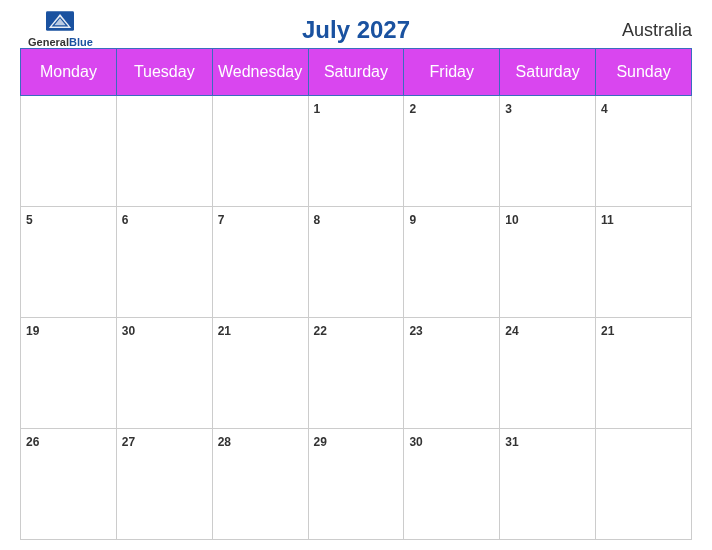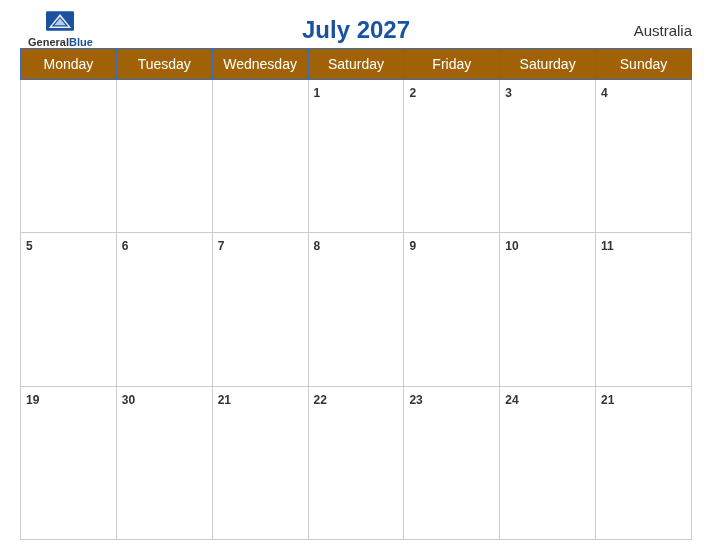--- a/index.html
+++ b/index.html
@@ -55,38 +55,38 @@
     .month-title {
       font-size: 24px;
       font-weight: bold;
       color: #1a52a0;
       text-align: center;
     }
 
     .country-label {
       position: absolute;
       right: 0;
-      font-size: 15px;
+      font-size: 18px;
       color: #333;
       top: 50%;
       transform: translateY(-50%);
     }
 
     .calendar {
       width: 100%;
       border-collapse: collapse;
       flex: 1;
     }
 
     .calendar thead tr th {
-      background-color: #a16207;
+      background-color: #d946ef;
       color: #fff;
-      font-size: 14px;
+      font-size: 16px;
       font-weight: normal;
-      padding: 7px 4px;
+      padding: 14px 4px;
       border: 1px solid #3a6cbf;
       text-align: center;
     }
 
     .calendar tbody tr td {
       border: 1px solid #ccc;
       vertical-align: top;
       width: calc(100% / 7);
       padding: 3px 5px;
       height: 72px;
@@ -157,14 +157,23 @@
       </tr>
       <tr>
         <td><span class="day-number">19</span></td>
         <td><span class="day-number">30</span></td>
         <td><span class="day-number">21</span></td>
         <td><span class="day-number">22</span></td>
         <td><span class="day-number">23</span></td>
         <td><span class="day-number">24</span></td>
         <td><span class="day-number">21</span></td>
       </tr>
+      <tr>
+        <td><span class="day-number">26</span></td>
+        <td><span class="day-number">27</span></td>
+        <td><span class="day-number">28</span></td>
+        <td><span class="day-number">29</span></td>
+        <td><span class="day-number">30</span></td>
+        <td><span class="day-number">31</span></td>
+        <td class="empty-cell"></td>
+      </tr>
     </tbody>
 </table>
 
 </body></html>

